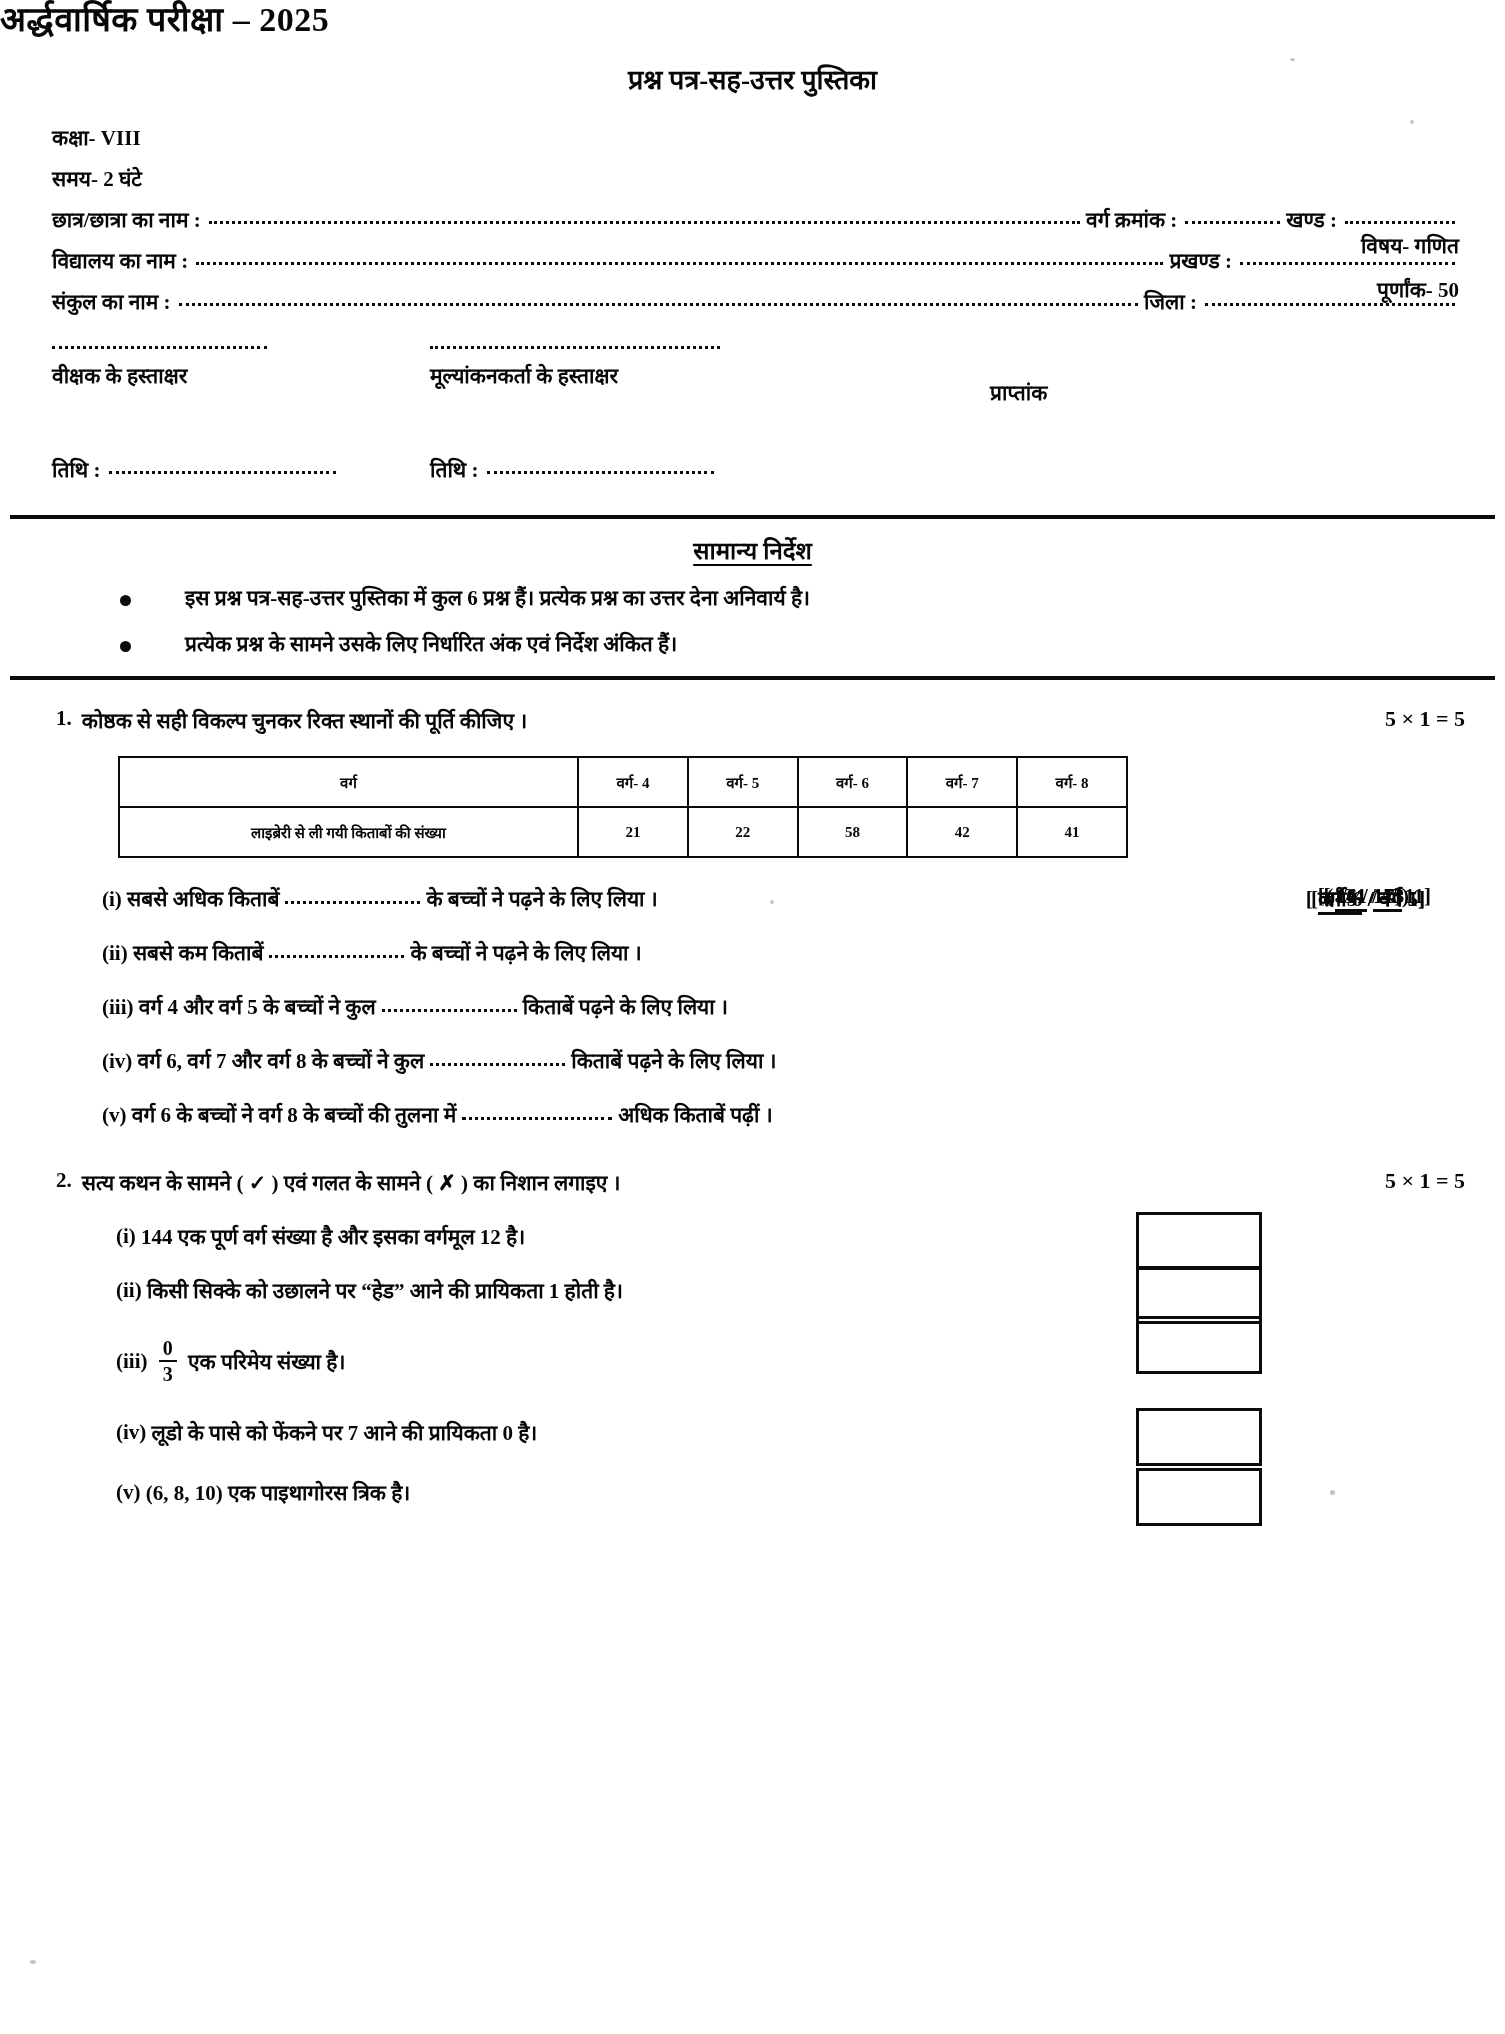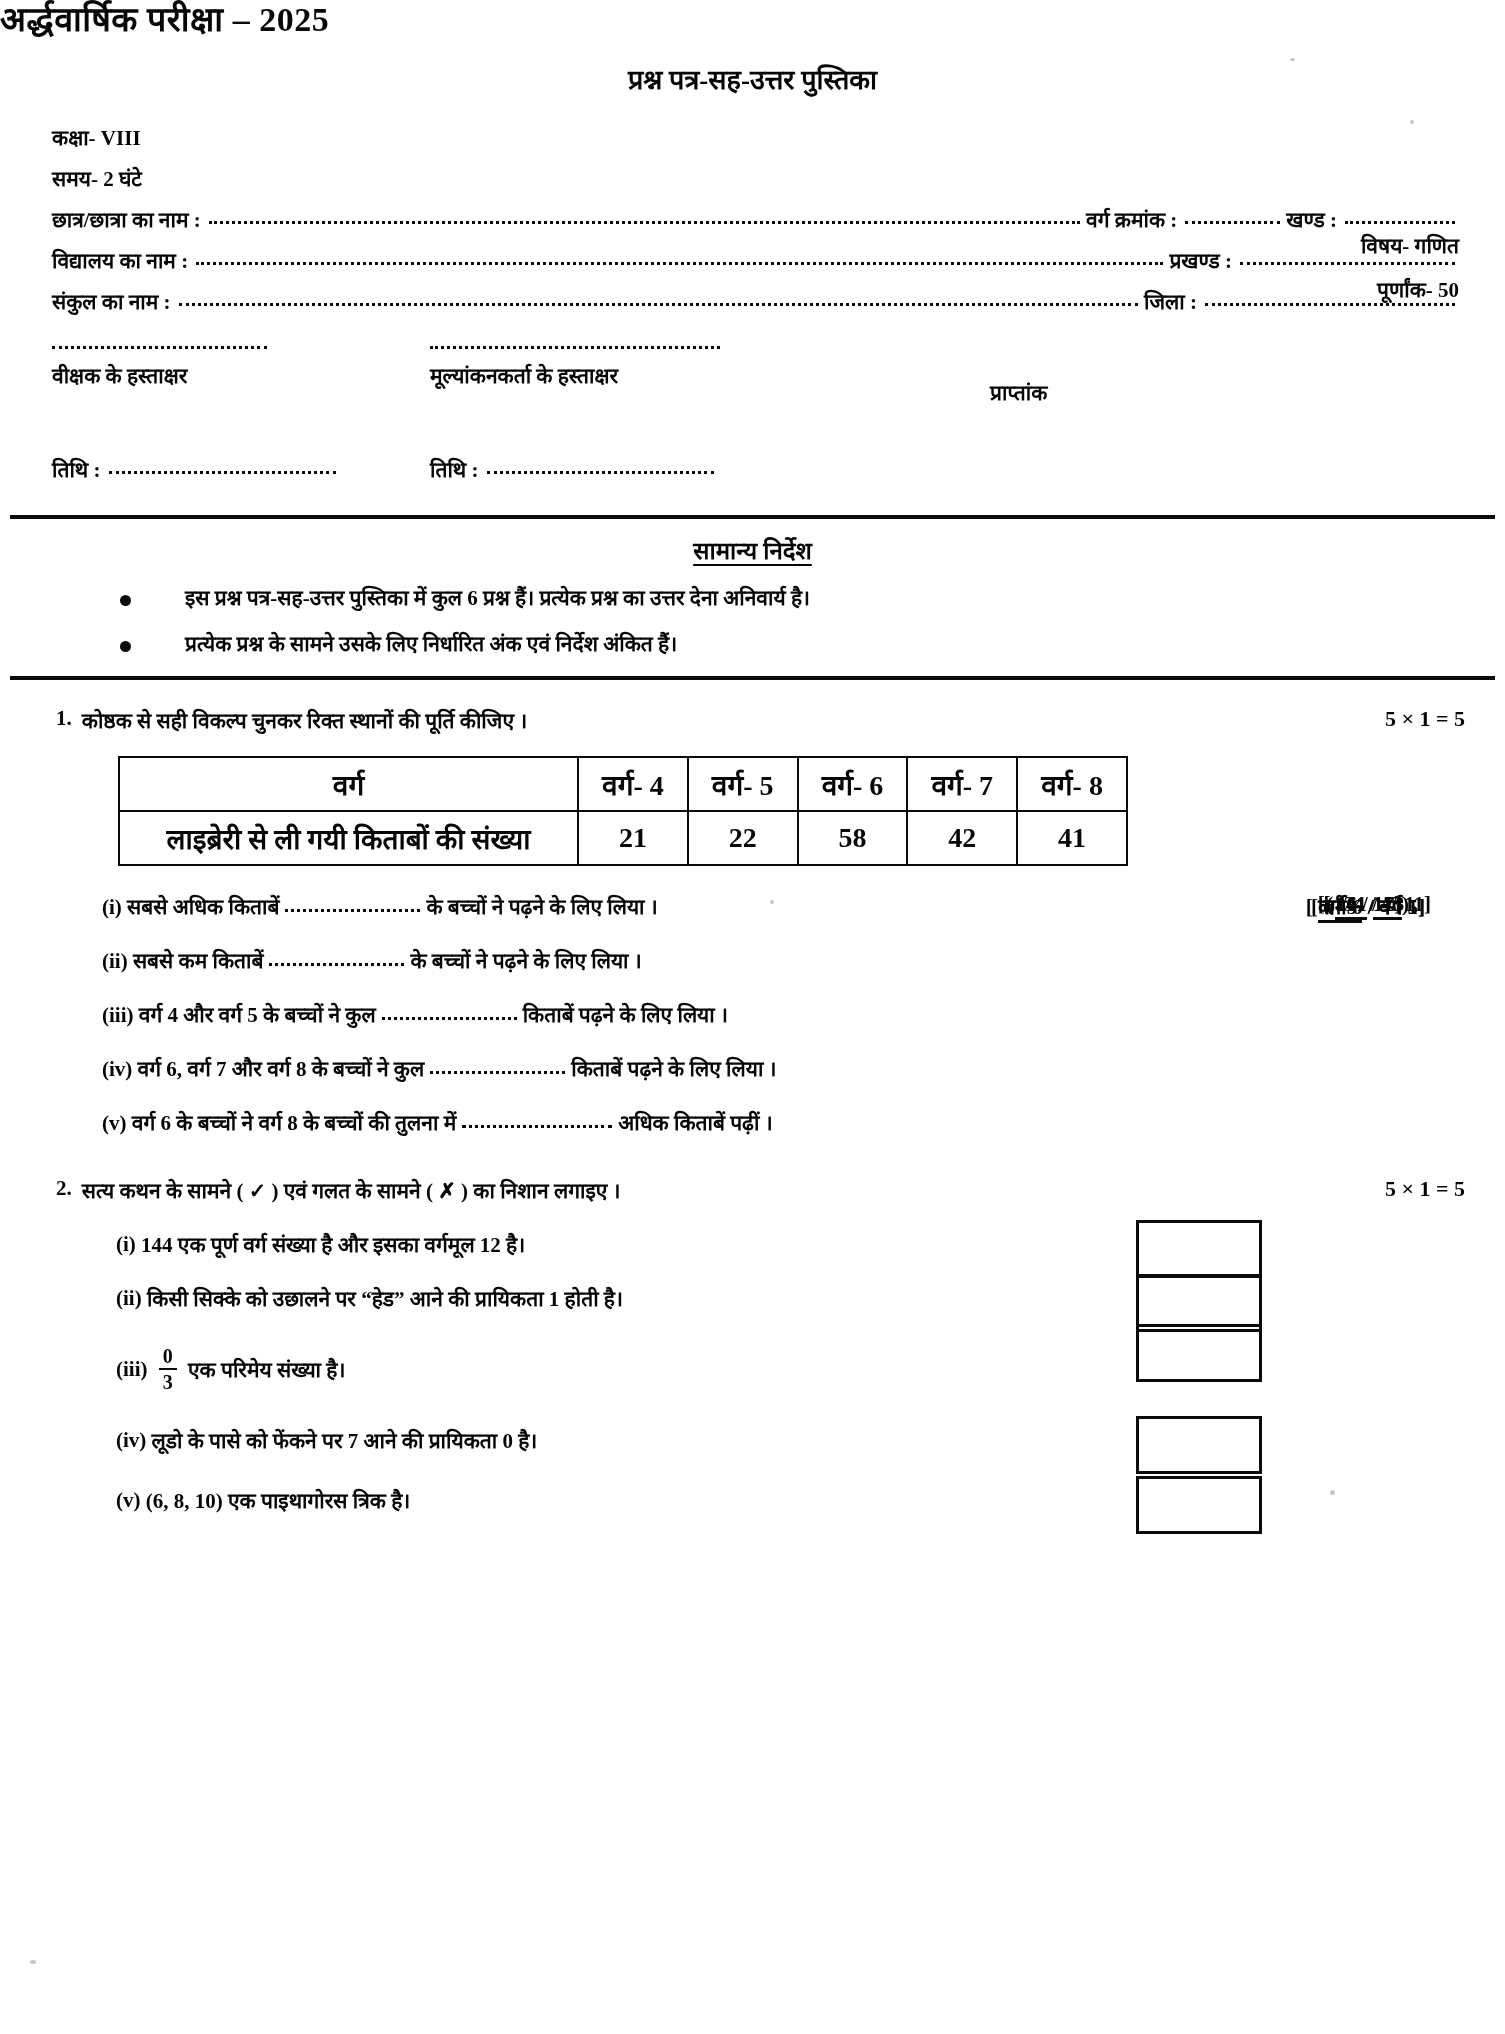--- a/index.html
+++ b/index.html
@@ -118,21 +118,21 @@
   .qhead{display:flex;align-items:flex-start;margin-top:26px;}
   .qnum{flex:0 0 auto;margin-right:10px;}
   .qtext{flex:1 1 auto;}
   .qmarks{flex:0 0 auto;white-space:nowrap;font-size:22px;margin-left:16px;}
   .qintro{margin:24px 0 0 50px;font-size:21px;}
   
   table.libtable{
     border-collapse:collapse;
     margin:22px 0 0 62px;
     width:1010px;
-    font-size:28px;
+    font-size:15px;
     font-weight:700;
   }
   table.libtable td{
     border:2.5px solid #111;
     padding:7px 6px;
     text-align:center;
     height:34px;
   }
   td.rowlabel{text-align:center;width:445px;}
   

